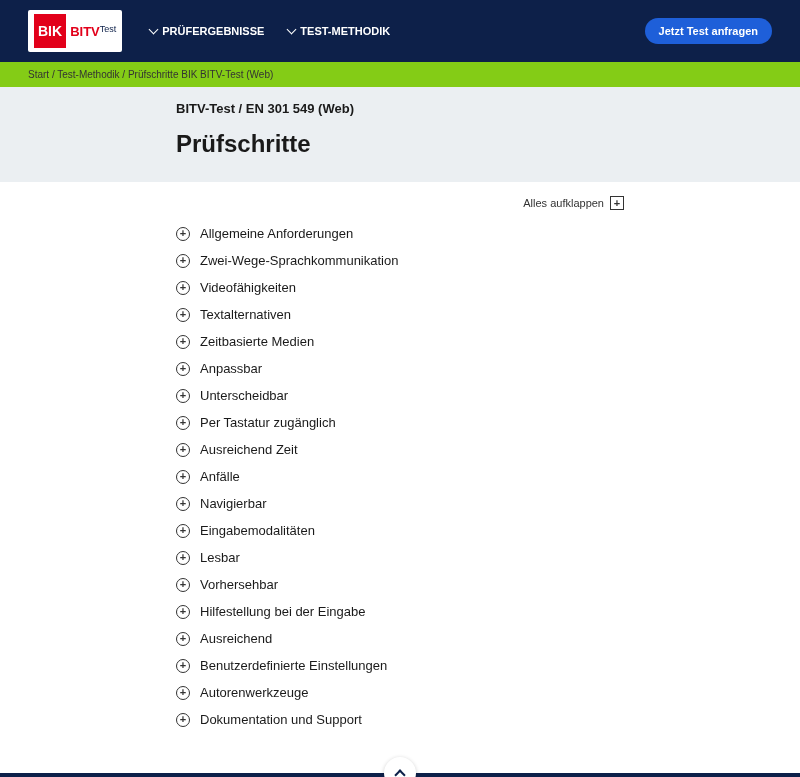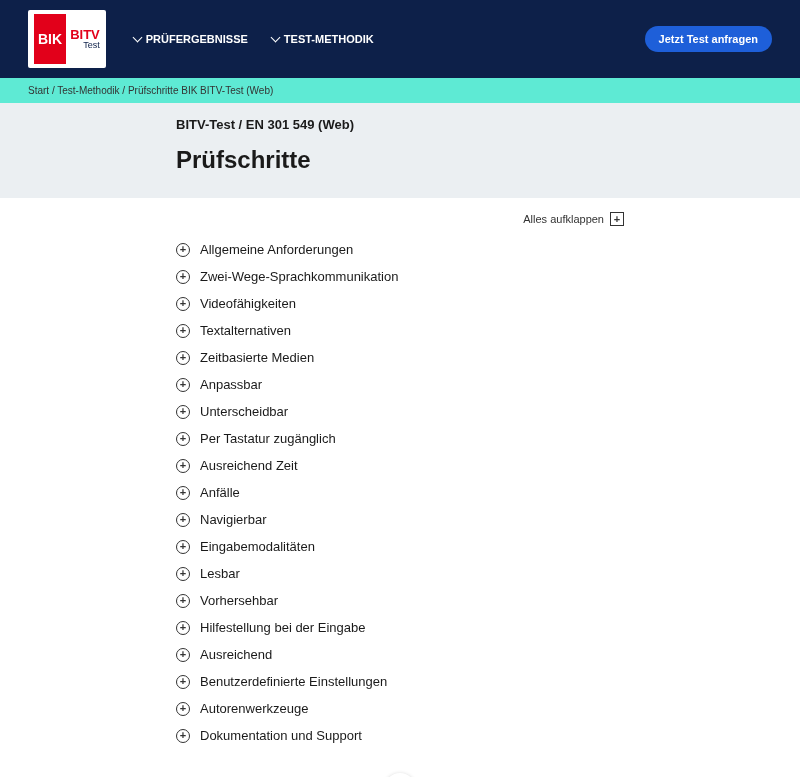--- a/index.html
+++ b/index.html
@@ -1,27 +1,27 @@
 <!DOCTYPE html>
 <html><head>
 <meta charset="utf-8">
 <style>
   *{box-sizing:border-box;margin:0;padding:0}
   body{font-family:"Segoe UI",Arial,sans-serif;background:#fff;color:#1a1a1a;width:800px}
   .topbar{background:#0d2049;display:flex;align-items:center;padding:10px 28px;gap:28px}
   .logo{background:#fff;padding:4px 6px;display:flex;align-items:center;gap:4px;border-radius:2px}
-  .logo-bik{background:#e2001a;color:#fff;font-weight:700;font-size:14px;padding:18px 4px;line-height:1}
-  .logo-right{display:flex;flex-direction:column;line-height:1}
+  .logo-bik{background:#e2001a;color:#fff;font-weight:700;font-size:14px;padding:10px 4px;line-height:1}
+  .logo-right{display:flex;line-height:1}
   .logo-bitv{color:#e2001a;font-weight:700;font-size:13px}
   .logo-test{color:#0d2049;font-size:9px;text-align:right}
   .nav{display:flex;gap:24px;flex:1}
   .nav-item{color:#fff;font-size:11px;font-weight:600;display:flex;align-items:center;gap:5px;cursor:pointer}
   .chev{display:inline-block;width:7px;height:7px;border-left:1.5px solid #fff;border-bottom:1.5px solid #fff;transform:rotate(-45deg);margin-top:-3px}
   .cta{background:#1e5fd9;color:#fff;border:none;border-radius:16px;font-size:11px;font-weight:600;padding:7px 14px;cursor:pointer}
-  .crumbs{background:#5eead4;padding:7px 28px;font-size:10px;color:#333}
+  .crumbs{background:#84cc16;padding:7px 28px;font-size:10px;color:#333}
   .crumbs a{color:#333;text-decoration:none}
   .hero{background:#ebeff2;padding:14px 0 24px}
   .wrap{max-width:480px;margin:0 auto;padding:0 16px}
   .pre{font-size:13px;font-weight:600;color:#1a1a1a;margin-bottom:14px}
   .title{font-size:24px;font-weight:700;color:#1a1a1a}
   .expand{display:flex;justify-content:flex-end;align-items:center;gap:6px;padding:14px 0 10px;font-size:11px;color:#333;cursor:pointer}
   .plusbox{width:14px;height:14px;border:1.5px solid #333;display:flex;align-items:center;justify-content:center;font-size:11px;line-height:1;font-weight:700}
   .list{list-style:none;padding-bottom:40px}
   .list li{display:flex;align-items:center;gap:10px;padding:6px 0;font-size:13px;font-weight:400;color:#1a1a1a;cursor:pointer}
   .circ{width:14px;height:14px;border:1.5px solid #333;border-radius:50%;display:flex;align-items:center;justify-content:center;flex-shrink:0}

